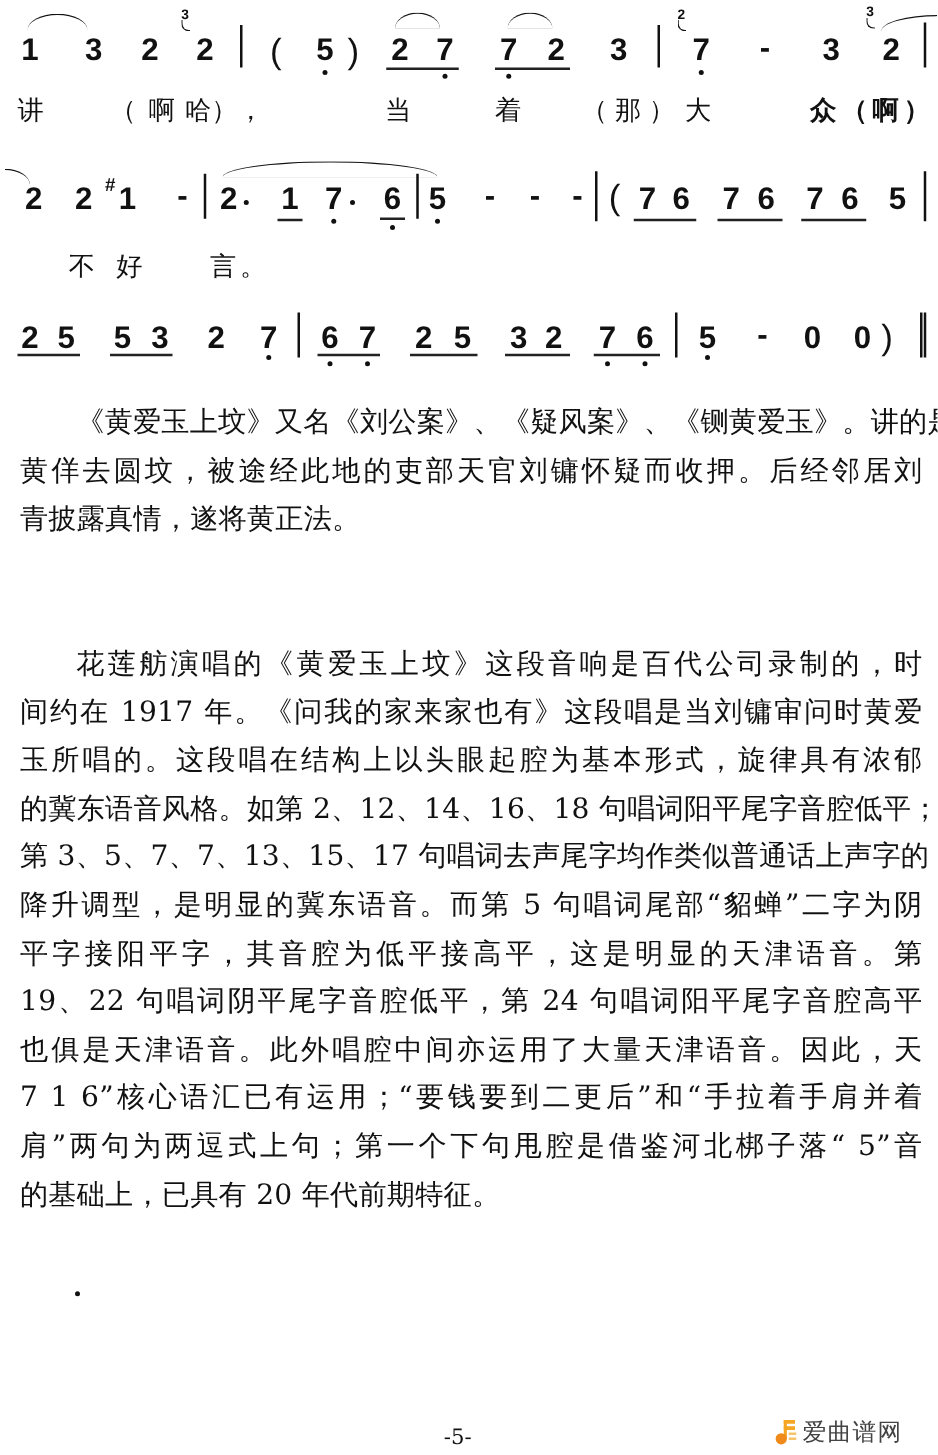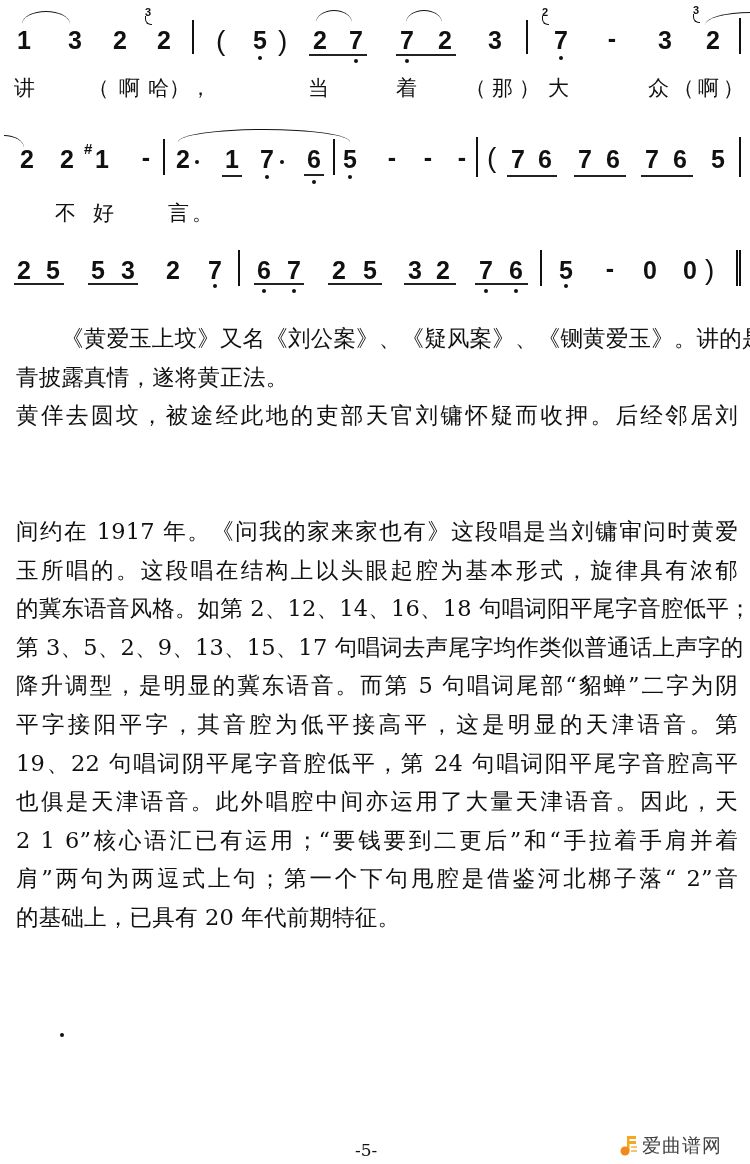--- a/index.html
+++ b/index.html
@@ -68,21 +68,21 @@
   <span class="note" style="left:703px;top:26px;">2</span>
   <div class="bar" style="left:739px;top:18px;height:36px;"></div>
 
   <span class="lyric" style="left:14px;top:76px;">讲</span>
   <span class="lyric" style="left:88px;top:76px;letter-spacing:10px;">（啊</span>
   <span class="lyric" style="left:148px;top:76px;">哈），</span>
   <span class="lyric" style="left:308px;top:76px;">当</span>
   <span class="lyric" style="left:396px;top:76px;">着</span>
   <span class="lyric" style="left:465px;top:76px;letter-spacing:6px;">（那）</span>
   <span class="lyric" style="left:548px;top:76px;">大</span>
-  <span class="lyric" style="left:648px;top:76px;letter-spacing:4px;">众（啊）</span>
+  <span class="lyric" style="left:648px;top:76px;letter-spacing:4px;font-weight:bold;">众（啊）</span>
 </div>
 
 <div class="score-row" style="top:115px;height:110px;">
   <div class="slur" style="left:4px;top:20px;width:20px;border-radius:0 100% 0 0 / 0 100% 0 0;"></div>
   <span class="note" style="left:17px;top:30px;">2</span>
   <span class="note" style="left:57px;top:30px;">2</span>
   <span class="sharp" style="left:84px;top:26px;">#</span>
   <span class="note" style="left:92px;top:30px;">1</span>
   <span class="note" style="left:136px;top:28px;">-</span>
   <div class="bar" style="left:163px;top:24px;height:36px;"></div>
@@ -155,35 +155,36 @@
   <div class="dot-below" style="left:564px;top:54px;"></div>
   <span class="note" style="left:600px;top:24px;">-</span>
   <span class="note" style="left:640px;top:26px;">0</span>
   <span class="note" style="left:680px;top:26px;">0</span>
   <span class="paren" style="left:705px;top:25px;">)</span>
   <div class="dbar" style="left:736px;top:20px;height:36px;"></div>
 </div>
 
 <div class="para" style="top:319px;">
   <span class="line" style="padding-left:45px;">《黄爱玉上坟》又名《刘公案》、《疑风案》、《铡黄爱玉》。讲的是</span>
+  <span class="line">黄佯去圆坟，被途经此地的吏部天官刘镛怀疑而收押。后经邻居刘</span>
   <span class="line last">青披露真情，遂将黄正法。</span>
-  <span class="line">黄佯去圆坟，被途经此地的吏部天官刘镛怀疑而收押。后经邻居刘</span>
 </div>
 
 <div class="para" style="top:512px;">
+  <span class="line" style="padding-left:45px;">花莲舫演唱的《黄爱玉上坟》这段音响是百代公司录制的，时</span>
   <span class="line">间约在 1917 年。《问我的家来家也有》这段唱是当刘镛审问时黄爱</span>
   <span class="line">玉所唱的。这段唱在结构上以头眼起腔为基本形式，旋律具有浓郁</span>
   <span class="line">的冀东语音风格。如第 2、12、14、16、18 句唱词阳平尾字音腔低平；</span>
-  <span class="line">第 3、5、2、9、13、15、17 句唱词去声尾字均作类似普通话上声字的</span>
+  <span class="line">第 3、5、7、7、13、15、17 句唱词去声尾字均作类似普通话上声字的</span>
   <span class="line">降升调型，是明显的冀东语音。而第 5 句唱词尾部“貂蝉”二字为阴</span>
   <span class="line">平字接阳平字，其音腔为低平接高平，这是明显的天津语音。第</span>
   <span class="line">19、22 句唱词阴平尾字音腔低平，第 24 句唱词阳平尾字音腔高平</span>
   <span class="line">也俱是天津语音。此外唱腔中间亦运用了大量天津语音。因此，天</span>
-  <span class="line">2 1 6”核心语汇已有运用；“要钱要到二更后”和“手拉着手肩并着</span>
-  <span class="line">肩”两句为两逗式上句；第一个下句甩腔是借鉴河北梆子落“ 2”音</span>
+  <span class="line">7 1 6”核心语汇已有运用；“要钱要到二更后”和“手拉着手肩并着</span>
+  <span class="line">肩”两句为两逗式上句；第一个下句甩腔是借鉴河北梆子落“ 5”音</span>
   <span class="line last">的基础上，已具有 20 年代前期特征。</span>
 </div>
 
 <div class="dot-below" style="left:60px;top:1033px;"></div>
 
 <div class="page-num">-5-</div>
 
 <div class="watermark">
   <div class="wm-icon">
     <svg width="18" height="22" viewBox="0 0 18 22">

